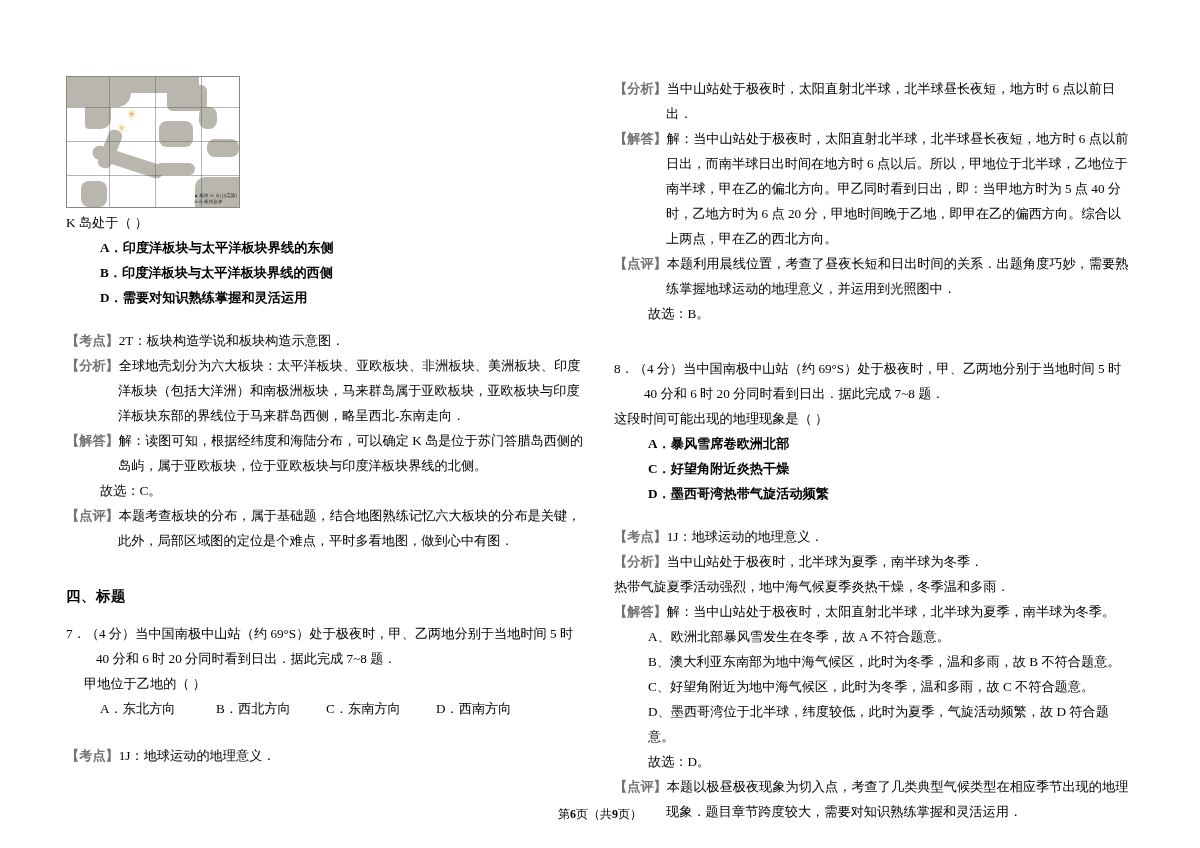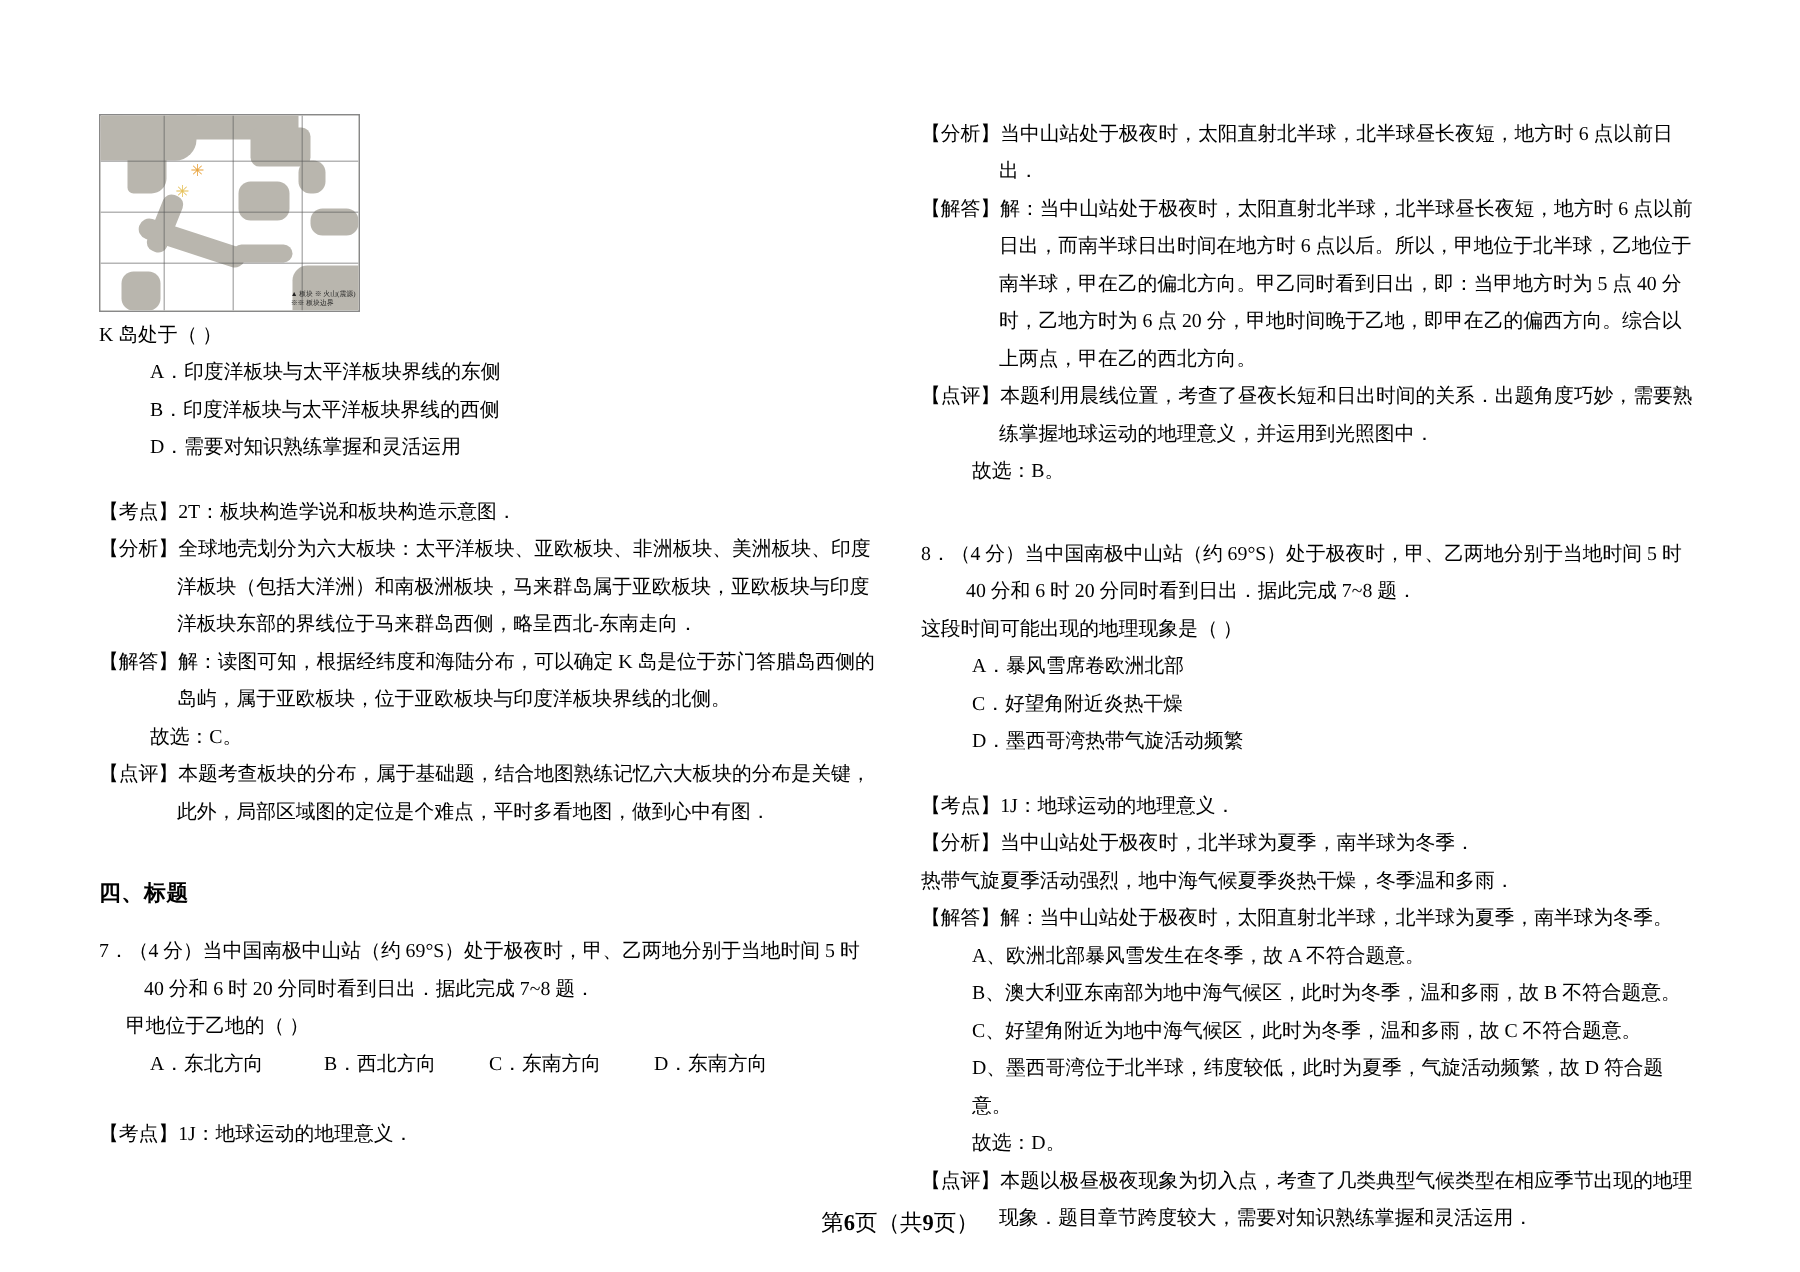--- a/index.html
+++ b/index.html
@@ -39,29 +39,31 @@
   .spacer-12 { height: 12px; }
   .spacer-18 { height: 18px; }
   .spacer-22 { height: 22px; }
   .spacer-30 { height: 30px; }
 
   .indent1 { padding-left: 18px; }
   .indent2 { padding-left: 34px; }
   .indent-hang { padding-left: 52px; text-indent: -52px; }
 
   .tag {
-    color: #000000;
-    font-size: 13.2px;
+    color: #737373;
+    font-size: 13.2px;
+    font-weight: bold;
   }
 
   .opt-row {
     display: block;
     font-size: 13.2px;
     line-height: 25px;
     padding-left: 34px;
+    font-weight: bold;
   }
   .opt-inline {
     font-size: 13.2px;
     line-height: 25px;
     padding-left: 34px;
   }
   .opt-inline span { display: inline-block; }
 
   .section-title {
     font-size: 14.5px;
@@ -120,21 +122,21 @@
     text-align: left;
     white-space: nowrap;
   }
 
   .footer {
     position: absolute;
     left: 0;
     right: 0;
     top: 806px;
     text-align: center;
-    font-size: 15px;
+    font-size: 12px;
     color: #000;
     font-family: "Liberation Serif", serif;
   }
   .footer b { font-weight: bold; }
 </style>
 </head>
 <body>
 
 <div class="page">
 
@@ -202,21 +204,21 @@
     <div class="spacer-30"></div>
 
     <div class="section-title">四、标题</div>
 
     <div class="spacer-12"></div>
 
     <div class="line q-head">7．（4 分）当中国南极中山站（约 69°S）处于极夜时，甲、乙两地分别于当地时间 5 时 40 分和 6 时 20 分同时看到日出．据此完成 7~8 题．</div>
     <div class="line indent1">甲地位于乙地的（      ）</div>
 
     <div class="opt-inline">
-      <span style="width:116px;">A．东北方向</span><span style="width:110px;">B．西北方向</span><span style="width:110px;">C．东南方向</span><span>D．东南方向</span>
+      <span style="width:116px;">A．东北方向</span><span style="width:110px;">B．西北方向</span><span style="width:110px;">C．东南方向</span><span>D．西南方向</span>
     </div>
 
     <div class="spacer-22"></div>
 
     <div class="line indent-hang">
       <span class="tag">【考点】</span><span>1J：地球运动的地理意义．</span>
     </div>
   </div>
 
   <div class="col col-right">

